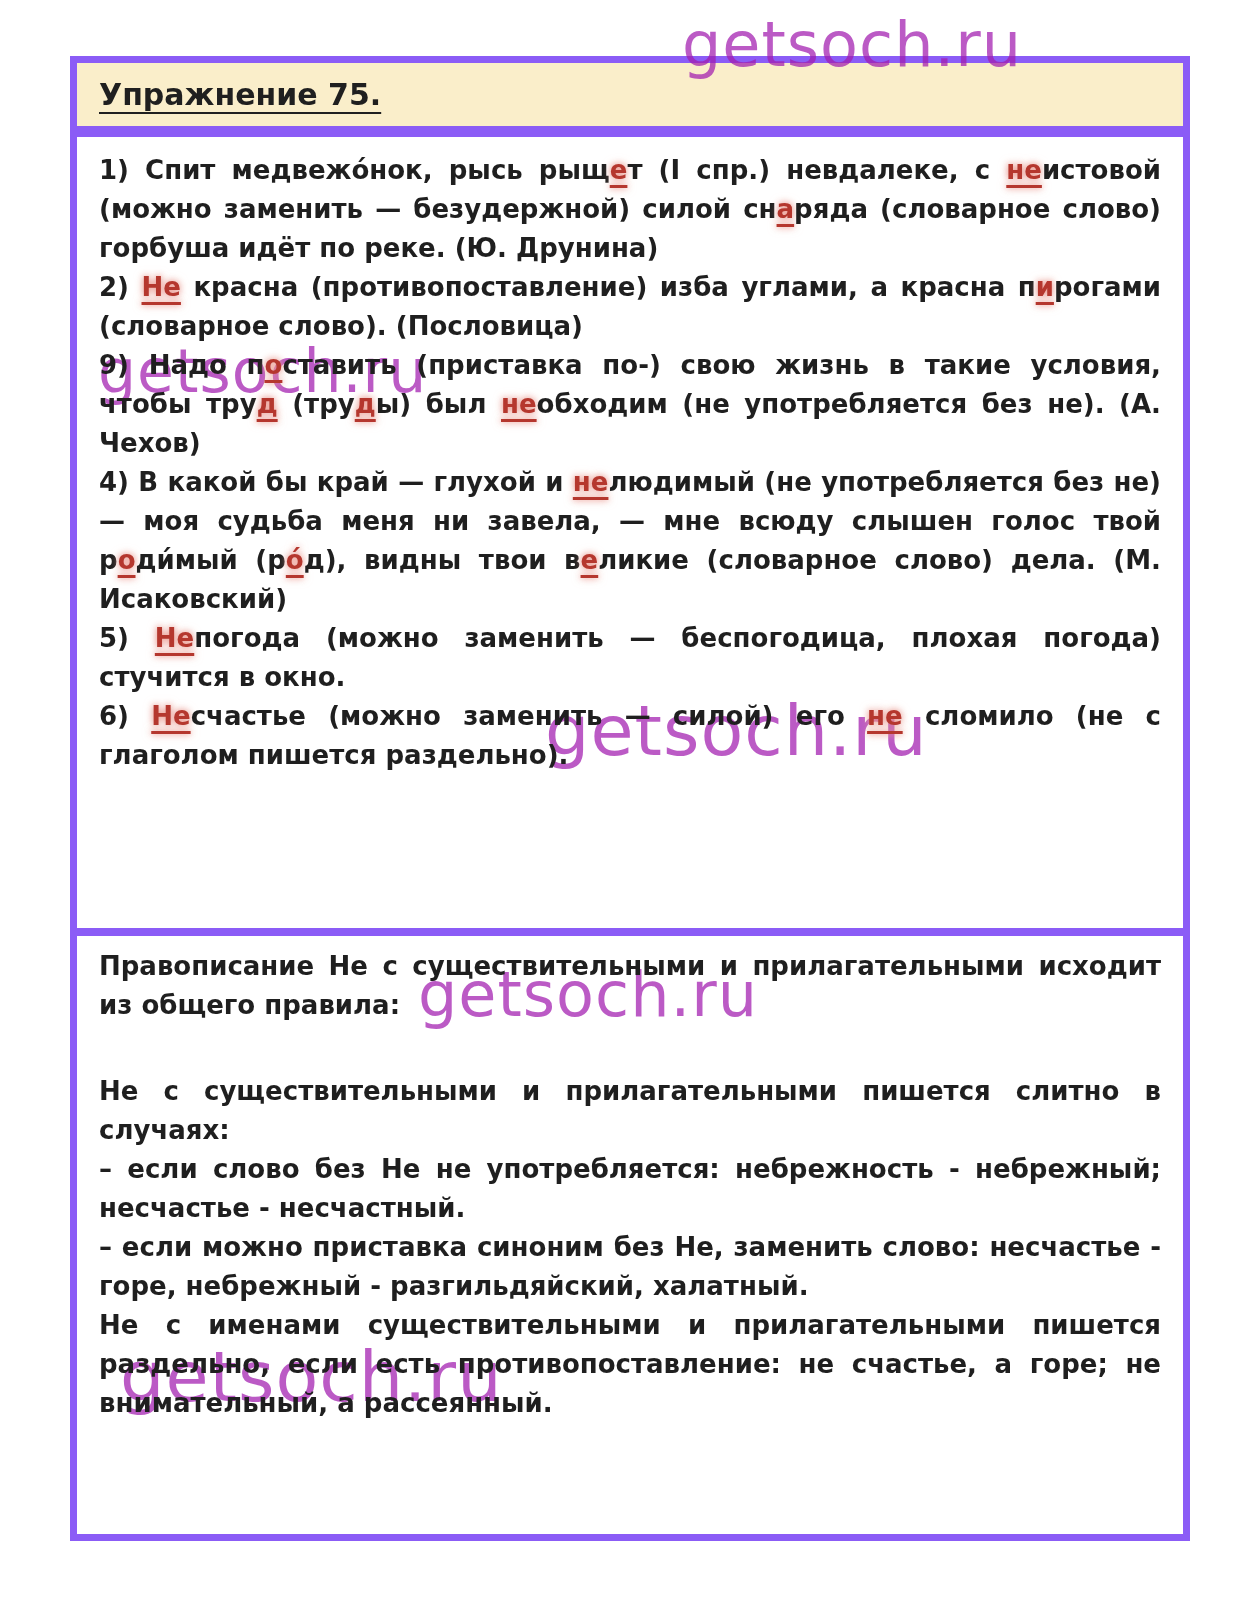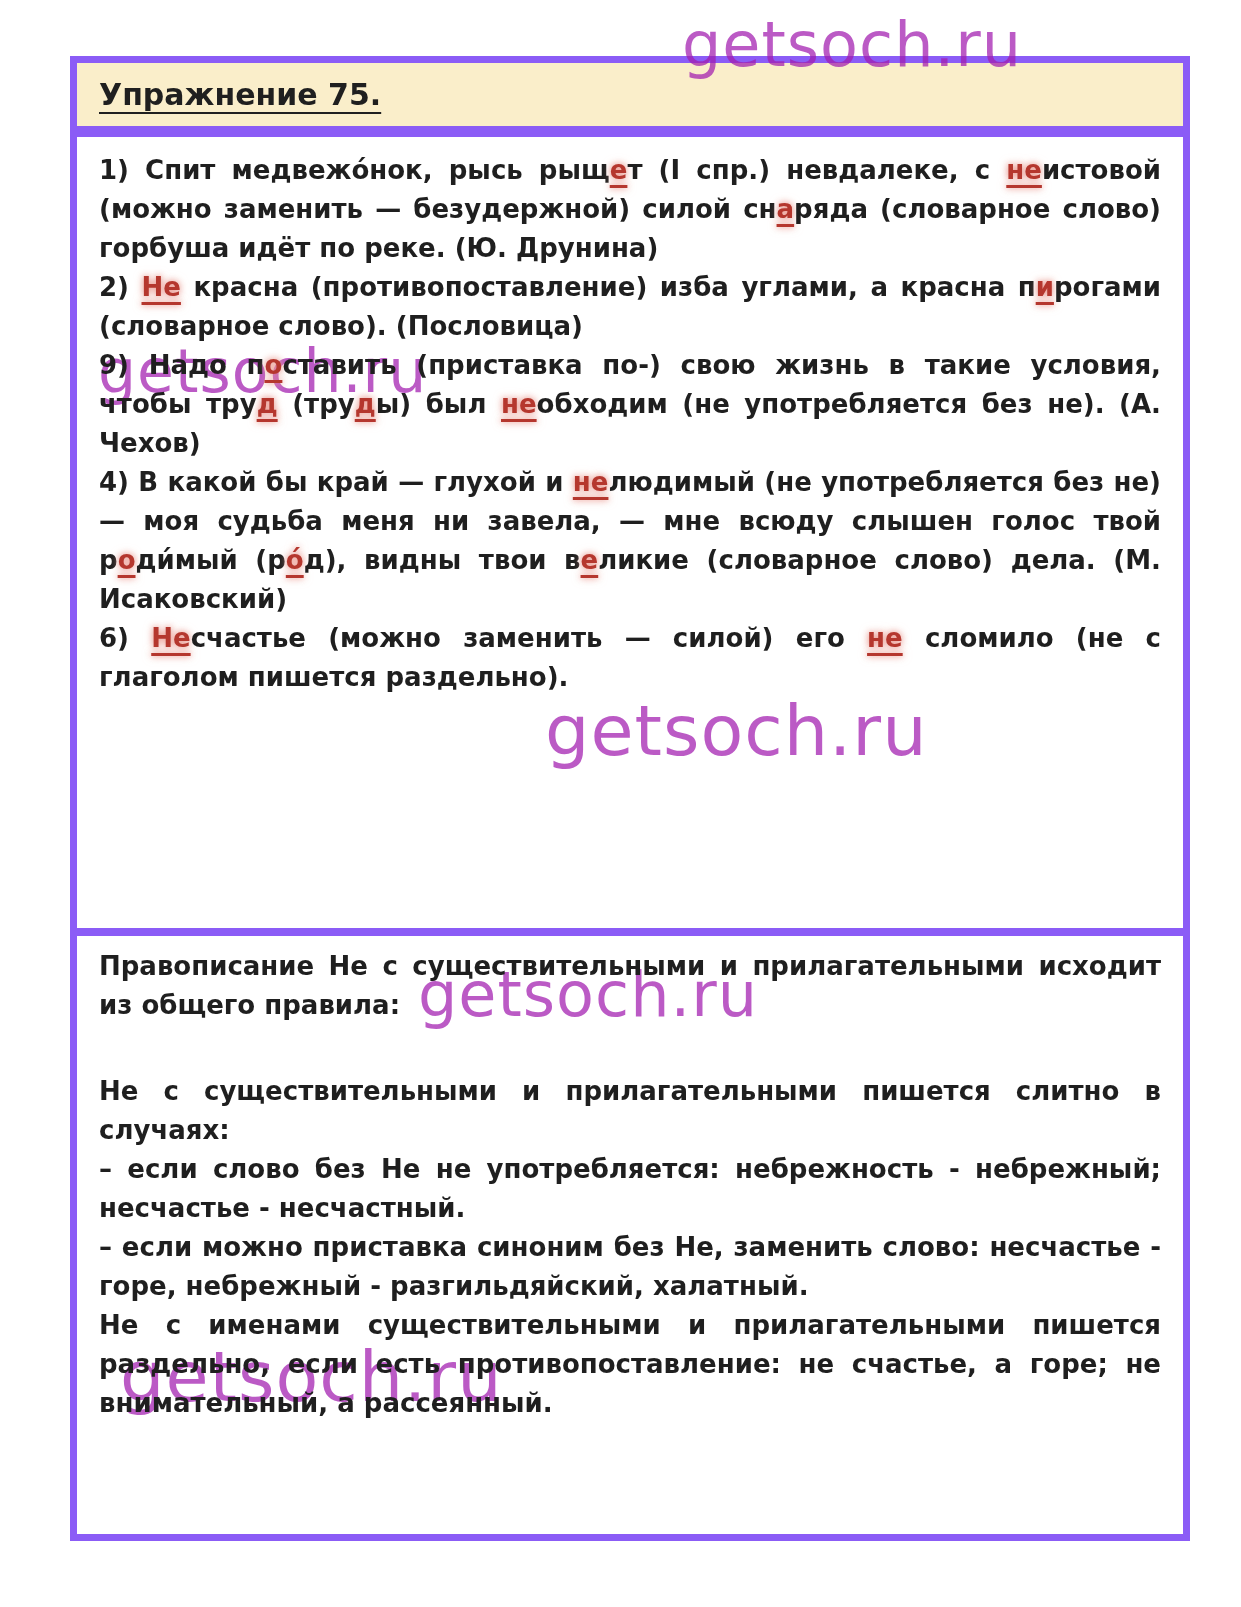--- a/index.html
+++ b/index.html
@@ -85,20 +85,21 @@
 
   <div class="box header-box">
     <span class="title">Упражнение 75.</span>
   </div>
 
   <div class="box body-box">
     <p class="para"><span>1) Спит медвежо́нок, рысь рыщ</span><span class="red">е</span><span>т (I спр.) невдалеке, с </span><span class="red">не</span><span>истовой (можно заменить — безудержной) силой сн</span><span class="red">а</span><span>ряда (словарное слово) горбуша идёт по реке. (Ю. Друнина)</span></p>
     <p class="para"><span>2) </span><span class="red">Не</span><span> красна (противопоставление) изба углами, а красна п</span><span class="red">и</span><span>рогами (словарное слово). (Пословица)</span></p>
     <p class="para"><span>9) Надо п</span><span class="red">о</span><span>ставить (приставка по-) свою жизнь в такие условия, чтобы тру</span><span class="red">д</span><span> (тру</span><span class="red">д</span><span>ы) был </span><span class="red">не</span><span>обходим (не употребляется без не). (А. Чехов)</span></p>
     <p class="para"><span>4) В какой бы край — глухой и </span><span class="red">не</span><span>людимый (не употребляется без не) — моя судьба меня ни завела, — мне всюду слышен голос твой р</span><span class="red">о</span><span>ди́мый (р</span><span class="red">о́</span><span>д), видны твои в</span><span class="red">е</span><span>ликие (словарное слово) дела. (М. Исаковский)</span></p>
+    <p class="para"><span>5) </span><span class="red">Не</span><span>погода (можно заменить — беспогодица, плохая погода) стучится в окно.</span></p>
     <p class="para"><span>6) </span><span class="red">Не</span><span>счастье (можно заменить — силой) его </span><span class="red">не</span><span> сломило (не с глаголом пишется раздельно).</span></p>
   </div>
 
   <div class="box rules-box">
     <p class="para gap-after"><span>Правописание Не с существительными и прилагательными исходит из общего правила:</span></p>
     <p class="para"><span>Не с существительными и прилагательными пишется слитно в случаях:</span></p>
     <p class="para"><span>– если слово без Не не употребляется: небрежность - небрежный; несчастье - несчастный.</span></p>
     <p class="para"><span>– если можно приставка синоним без Не, заменить слово: несчастье - горе, небрежный - разгильдяйский, халатный.</span></p>
     <p class="para"><span>Не с именами существительными и прилагательными пишется раздельно, если есть противопоставление: не счастье, а горе; не внимательный, а рассеянный.</span></p>
   </div>

